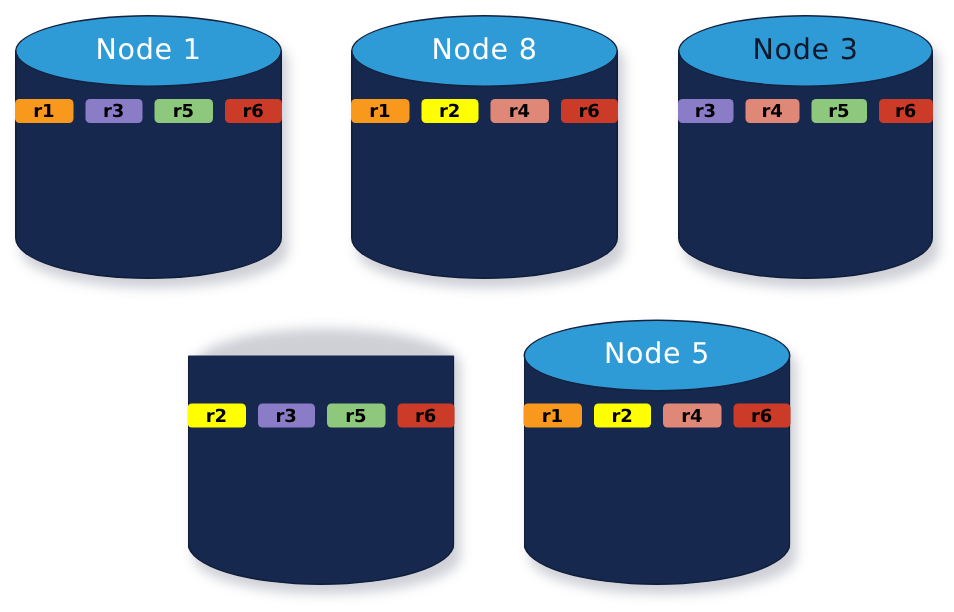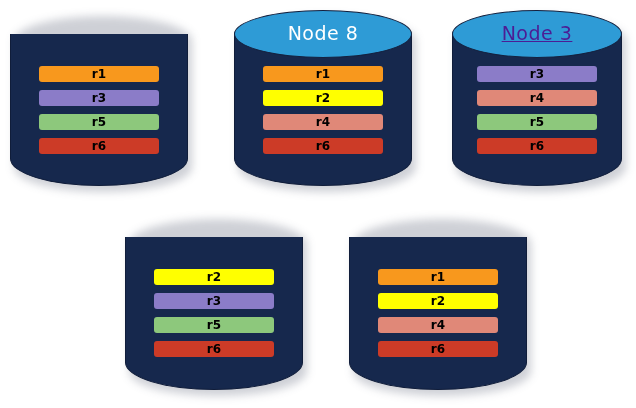--- a/index.html
+++ b/index.html
@@ -79,21 +79,21 @@
     margin-top: -2px;
     white-space: nowrap;
   }
   .records {
     position: absolute;
     left: 0;
     right: 0;
     top: 56px;
     z-index: 3;
     display: flex;
-    flex-direction: column;
+    flex-direction: row;
     align-items: center;
     gap: 8px;
   }
   .record-bar {
     width: 120px;
     height: 16px;
     border-radius: 3px;
     display: flex;
     align-items: center;
     justify-content: center;
@@ -108,20 +108,23 @@
   }
 </style>
 </head>
 <body>
 
 <div id="canvas" style="background: rgb(255, 255, 255);">
     <div class="node" style="left: 10px; top: 10px; width: 178px; height: 176px;">
       <div class="cyl-shadow"></div>
       <div class="cyl-body">
         <div class="cyl-side" style="background: rgb(22, 40, 77); border-color: rgb(16, 29, 58);"></div>
+        <div class="cyl-top" style="background: rgb(46, 155, 214);">
+          <div class="node-title" style="color: rgb(255, 255, 255);">Node 1</div>
+        </div>
         <div class="records">
           <div class="record-bar" style="background: rgb(248, 152, 29);">
             <span class="record-label" style="color: rgb(0, 0, 0);">r1</span>
           </div>
           <div class="record-bar" style="background: rgb(139, 124, 200);">
             <span class="record-label" style="color: rgb(0, 0, 0);">r3</span>
           </div>
           <div class="record-bar" style="background: rgb(141, 200, 124);">
             <span class="record-label" style="color: rgb(0, 0, 0);">r5</span>
           </div>
@@ -152,21 +155,21 @@
             <span class="record-label" style="color: rgb(0, 0, 0);">r6</span>
           </div>
         </div>
       </div>
     </div>
     <div class="node" style="left: 452px; top: 10px; width: 170px; height: 176px;">
       <div class="cyl-shadow"></div>
       <div class="cyl-body">
         <div class="cyl-side" style="background: rgb(22, 40, 77); border-color: rgb(16, 29, 58);"></div>
         <div class="cyl-top" style="background: rgb(46, 155, 214);">
-          <div class="node-title" style="color: #4c1d95; text-decoration: underline;">Node 3</div>
+          <div class="node-title" style="color: #0f172a;">Node 3</div>
         </div>
         <div class="records">
           <div class="record-bar" style="background: rgb(139, 124, 200);">
             <span class="record-label" style="color: rgb(0, 0, 0);">r3</span>
           </div>
           <div class="record-bar" style="background: rgb(224, 136, 120);">
             <span class="record-label" style="color: rgb(0, 0, 0);">r4</span>
           </div>
           <div class="record-bar" style="background: rgb(141, 200, 124);">
             <span class="record-label" style="color: rgb(0, 0, 0);">r5</span>
@@ -194,20 +197,23 @@
           <div class="record-bar" style="background: rgb(204, 59, 39);">
             <span class="record-label" style="color: rgb(0, 0, 0);">r6</span>
           </div>
         </div>
       </div>
     </div>
     <div class="node" style="left: 349px; top: 213px; width: 178px; height: 177px;">
       <div class="cyl-shadow"></div>
       <div class="cyl-body">
         <div class="cyl-side" style="background: rgb(22, 40, 77); border-color: rgb(16, 29, 58);"></div>
+        <div class="cyl-top" style="background: rgb(46, 155, 214);">
+          <div class="node-title" style="color: rgb(255, 255, 255);">Node 5</div>
+        </div>
         <div class="records">
           <div class="record-bar" style="background: rgb(248, 152, 29);">
             <span class="record-label" style="color: rgb(0, 0, 0);">r1</span>
           </div>
           <div class="record-bar" style="background: rgb(255, 255, 0);">
             <span class="record-label" style="color: rgb(0, 0, 0);">r2</span>
           </div>
           <div class="record-bar" style="background: rgb(224, 136, 120);">
             <span class="record-label" style="color: rgb(0, 0, 0);">r4</span>
           </div>

